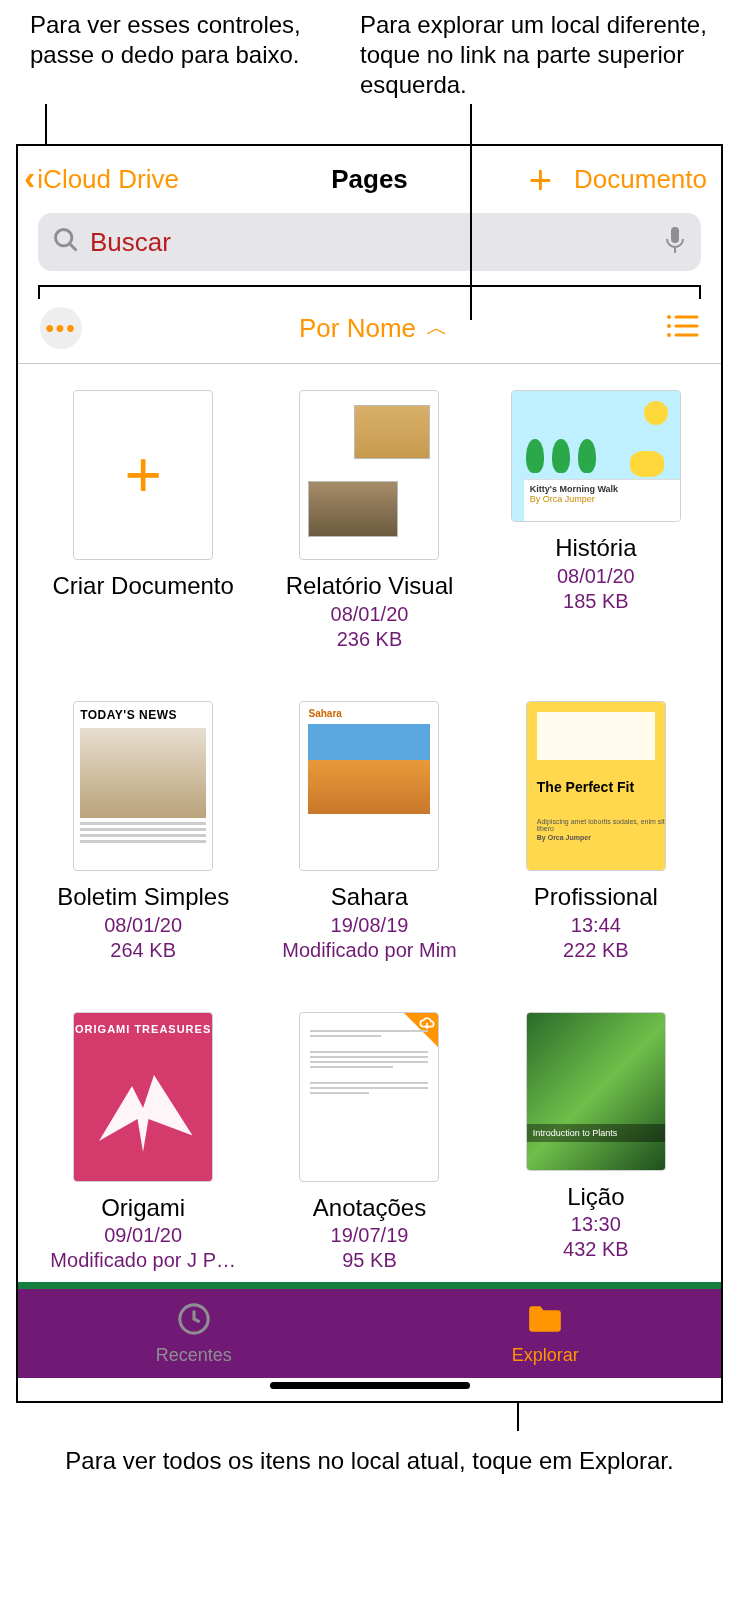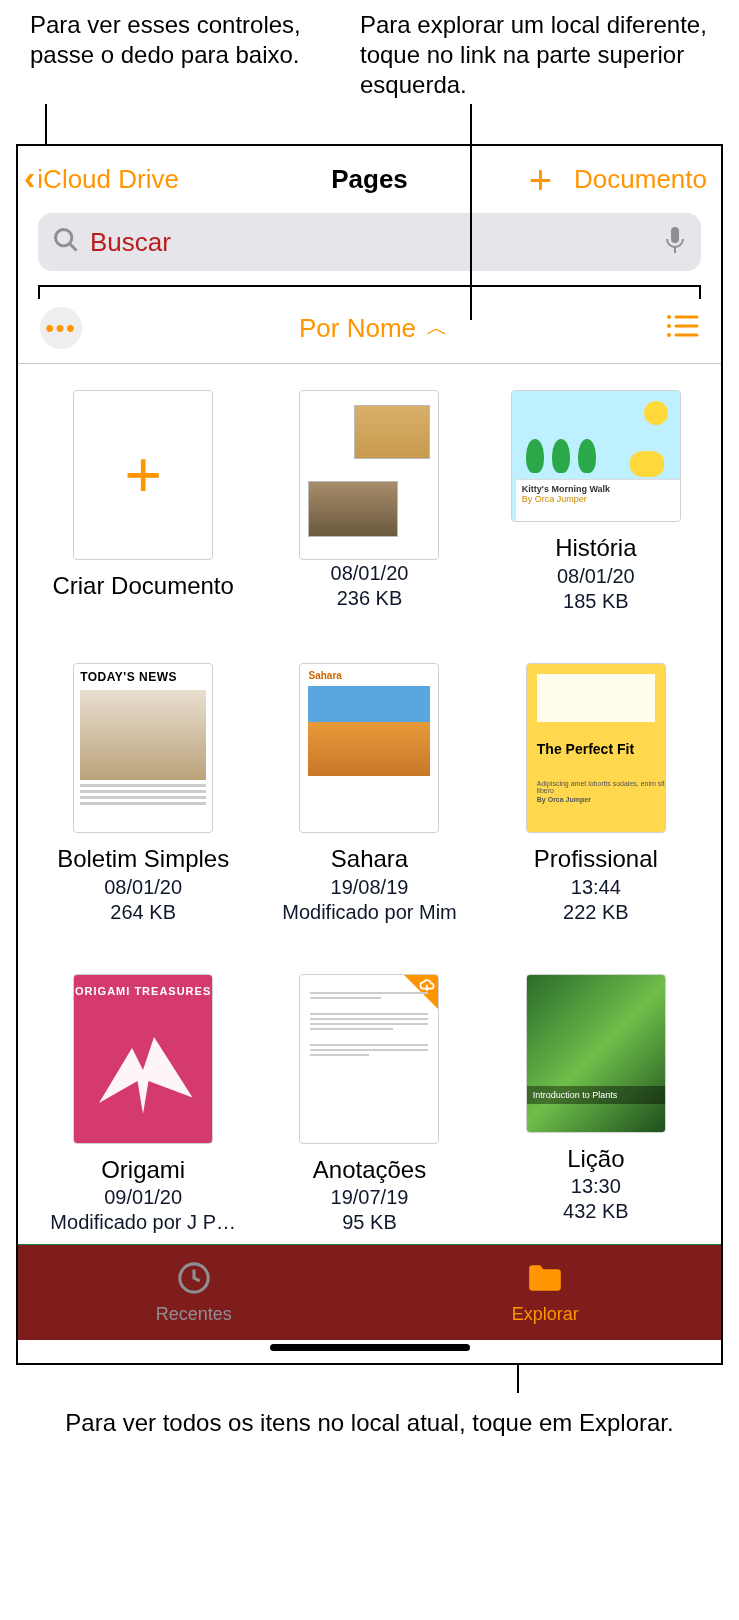--- a/index.html
+++ b/index.html
@@ -160,26 +160,26 @@
     overflow: hidden;
     display: flex;
     align-items: center;
     justify-content: center;
   }
   .thumb.create {
     border: 1px solid #d0d0d0;
   }
   .big-plus { color: #ff9500; font-size: 64px; font-weight: 300; }
   .cell-title { font-size: 24px; margin-top: 12px; line-height: 1.2; }
-  .cell-sub { font-size: 20px; color: #0f172a; margin-top: 2px; }
+  .cell-sub { font-size: 20px; color: #701a75; margin-top: 2px; }
   .tabbar {
-    border-top: 1px solid #15803d;
+    border-top: 7px solid #15803d;
     display: flex;
     height: 96px;
-    background: #7f1d1d;
+    background: #701a75;
     justify-content: center;
   }
   .tab {
     flex: 1;
     display: flex;
     flex-direction: column;
     align-items: center;
     justify-content: center;
     gap: 4px;
     font-size: 18px;
@@ -208,21 +208,21 @@
   }
   
   .tw { width:100%; height:100%; position:relative; }
   .giraffe { position:absolute; top:14px; right:8px; width:76px; height:54px; background: linear-gradient(#d9b06a,#c79a4e); border:1px solid #bbb; }
   .elephants { position:absolute; bottom:22px; left:8px; width:90px; height:56px; background: linear-gradient(#a78c6a,#6b5a3e); border:1px solid #bbb; }
   .story-sky { position:absolute; inset:0; background:#bff0ff; }
   .tree { position:absolute; bottom:48px; width:18px; height:34px; background:#2aa84a; border-radius:50% 50% 40% 40%; }
   .tree.t1{left:14px;} .tree.t2{left:40px;} .tree.t3{left:66px;}
   .sun { position:absolute; top:10px; right:12px; width:24px; height:24px; background:#ffd93b; border-radius:50%; }
   .lion { position:absolute; bottom:44px; right:16px; width:34px; height:26px; background:#ffd93b; border-radius:40%; }
-  .story-band { position:absolute; bottom:0; left:4px; right:0; height:42px; background:#fff; border-top:1px solid #ddd; padding:4px 6px; font-size:9px; color:#333; text-align:left;}
+  .story-band { position:absolute; bottom:0; left:12px; right:0; height:42px; background:#fff; border-top:1px solid #ddd; padding:4px 6px; font-size:9px; color:#333; text-align:left;}
   .news-head { font-weight:900; font-size:12px; letter-spacing:0.5px; padding:6px 6px 2px 6px; text-align:left;}
   .news-img { margin:4px 6px; height:90px; background:linear-gradient(#e8ded0,#bba37a); position:relative;}
   .news-lines { padding:0 6px; }
   .nl { height:3px; background:#ccc; margin:3px 0; }
   .sahara-label { position:absolute; top:6px; left:8px; font-size:10px; font-weight:700; color:#cc6600;}
   .sahara-img { position:absolute; top:22px; left:8px; right:8px; height:90px; background:linear-gradient(#5aa7e0 0%, #5aa7e0 40%, #e79a3a 40%, #c9772a 100%);}
   .fit-bg { position:absolute; inset:0; background:#ffd84d;}
   .puzzle { position:absolute; top:10px; left:10px; right:10px; height:48px; background:#fff; opacity:0.9;}
   .fit-title { position:absolute; top:78px; left:10px; font-weight:900; font-size:14px; line-height:1.05; text-align:left;}
   .fit-sub { position:absolute; top:116px; left:10px; font-size:7px; color:#555; text-align:left;}
@@ -314,20 +314,21 @@
       <div class="cell-title">Criar Documento</div>
     </div>
 
     <div class="cell">
       <div class="thumb">
         <div class="tw">
             <div class="giraffe"></div>
             <div class="elephants"></div>
           </div>
       </div>
+      <div class="cell-title">Relatório Visual</div>
       <div class="cell-sub">08/01/20</div>
       <div class="cell-sub">236 KB</div>
     </div>
 
     <div class="cell">
       <div class="thumb" style="width:170px;height:132px">
         <div class="tw">
           <div class="story-sky"></div>
           <div class="sun"></div>
           <div class="tree t1"></div>

